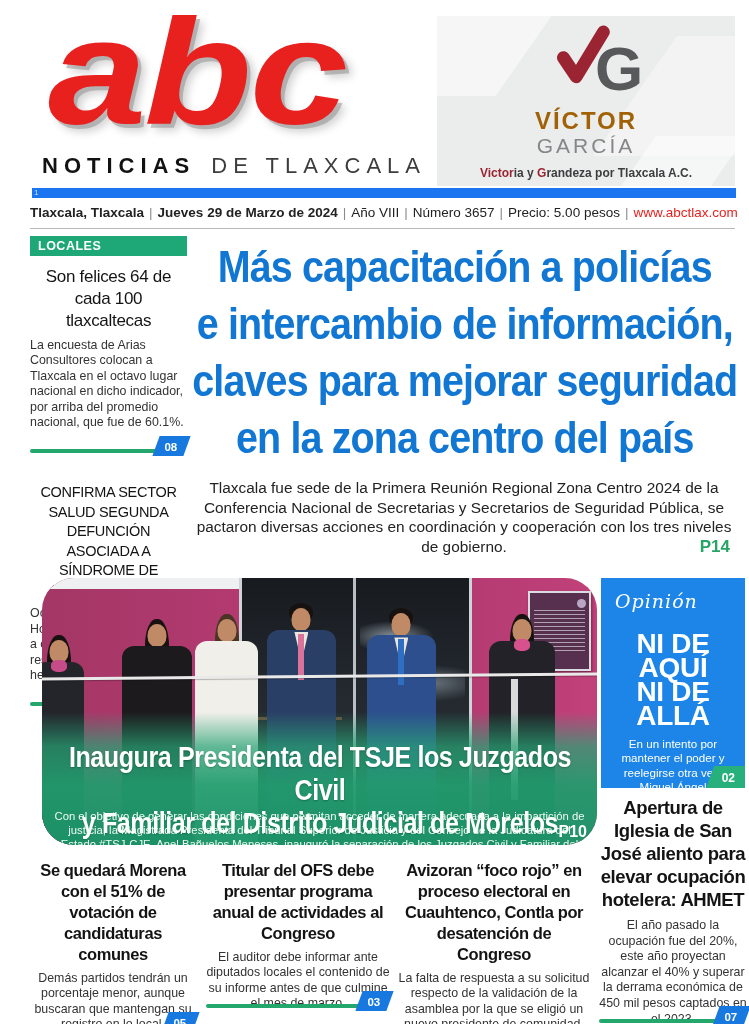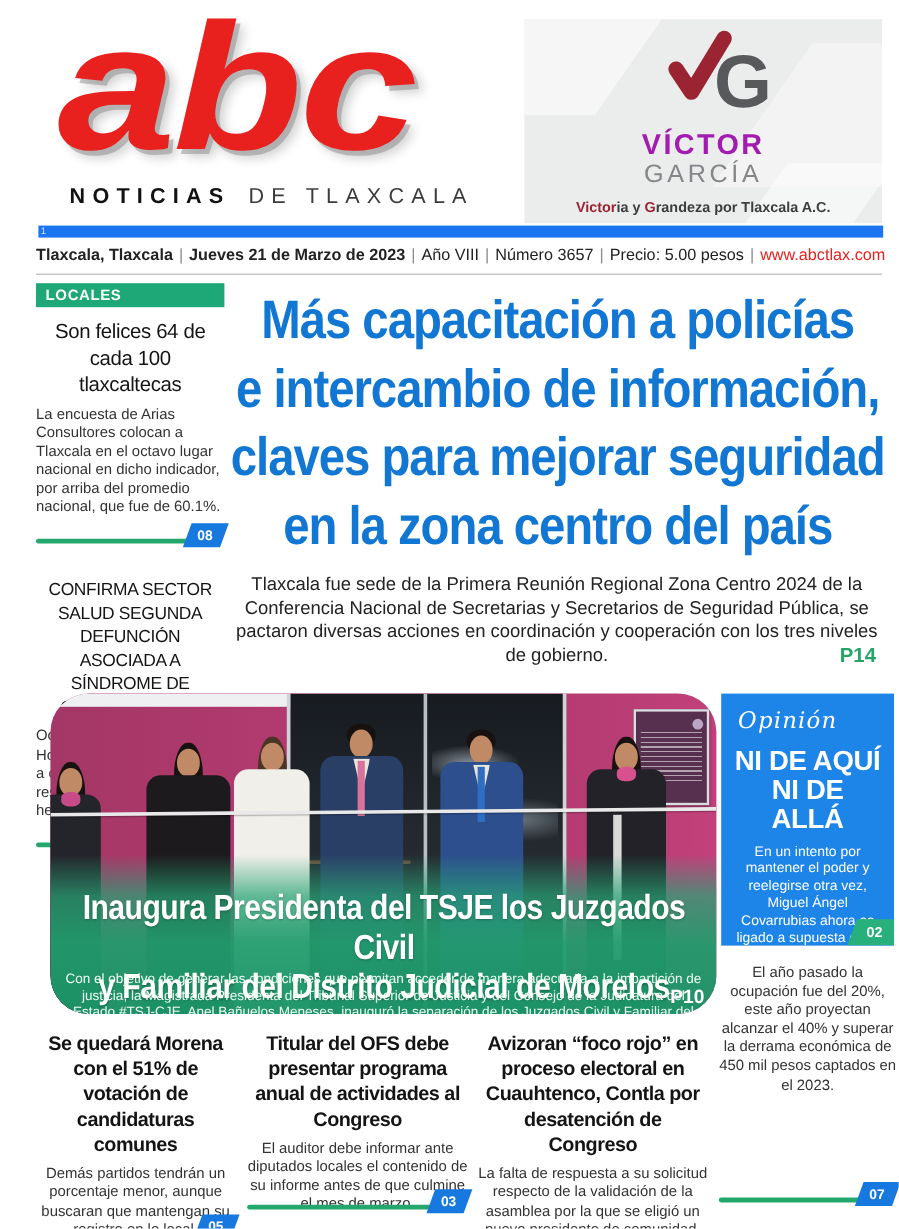--- a/index.html
+++ b/index.html
@@ -12,22 +12,22 @@
 
   
   .logo-abc {
     position:absolute; left:48px; top:-14px;
     font-size:150px; line-height:1.15; font-weight:bold; font-style:italic;
     color:#e8201e; letter-spacing:-2px;
     transform:scaleX(1.18); transform-origin:left top;
     text-shadow:3px 4px 0 rgba(140,140,140,.5), 6px 7px 8px rgba(0,0,0,.18);
   }
   .logo-tagline {
-    position:absolute; left:58px; top:153px; width:370px;
-    font-size:18px; letter-spacing:6px; white-space:nowrap;
+    position:absolute; left:42px; top:153px; width:370px;
+    font-size:22px; letter-spacing:6px; white-space:nowrap;
   }
   .logo-tagline .t-bold { font-weight:bold; color:#121212; }
   .logo-tagline .t-light { font-weight:normal; color:#3c3c3c; margin-left:4px; }
 
   
   .ad {
     position:absolute; left:437px; top:16px; width:298px; height:170px;
     background:#ebecec; overflow:hidden;
   }
   .ad .stripe1, .ad .stripe2, .ad .stripe3 {
@@ -36,21 +36,21 @@
   .ad .stripe1 { width:120px; height:90px; left:-30px; top:-10px; }
   .ad .stripe2 { width:150px; height:120px; right:-50px; top:20px; background:rgba(255,255,255,.4); }
   .ad .stripe3 { width:90px; height:60px; right:10px; bottom:-10px; background:rgba(255,255,255,.5); }
   .ad-inner { position:relative; height:100%; text-align:center; }
   .vg-g {
     position:absolute; left:158px; top:22px;
     font-size:62px; font-weight:bold; color:#58595b; line-height:1;
   }
   .vg-check { position:absolute; left:112px; top:8px; width:64px; height:64px; }
   .ad-name { position:absolute; left:0; right:0; top:92px; }
-  .ad-name .n1 { display:block; font-size:24px; font-weight:bold; letter-spacing:2px; color:#a21caf; line-height:26px; }
+  .ad-name .n1 { display:block; font-size:24px; font-weight:bold; letter-spacing:2px; color:#a16207; line-height:26px; }
   .ad-name .n2 { display:block; font-size:21px; font-weight:normal; letter-spacing:3px; color:#848689; line-height:24px; }
   .ad-tagline {
     position:absolute; left:0; right:0; bottom:6px;
     font-size:12px; font-weight:bold; color:#3d3d3f; letter-spacing:0;
   }
   .ad-tagline .red { color:#9b2433; }
 
   
   .blue-bar { position:absolute; left:32px; right:13px; top:188px; height:10px; background:#1b75f0; }
   .blue-bar .corner-num { position:absolute; left:2px; top:0; font-size:8px; color:#cfe2ff; line-height:10px; }
@@ -175,22 +175,22 @@
   
   .opinion {
     position:absolute; left:601px; top:578px; width:144px; height:210px;
     background:#1d85e8; color:#ffffff; padding:12px 10px; overflow:hidden;
   }
   .opinion-label {
     font-family:"DejaVu Serif", serif; font-style:italic; font-size:19px;
     letter-spacing:1px; margin-left:4px;
   }
   .opinion-title {
-    margin-top:10px; text-align:center; font-weight:bold;
-    font-size:23px; line-height:24px; letter-spacing:-0.3px;
+    margin-top:20px; text-align:center; font-weight:bold;
+    font-size:28px; line-height:24px; letter-spacing:-0.3px;
   }
   .opinion-body {
     margin-top:9px; text-align:center; font-size:11.6px; line-height:14.4px;
   }
   .opinion-badge {
     position:absolute; right:-4px; bottom:0; background:#27b07c;
     transform:skewX(-20deg); padding:2px 14px 2px 12px;
   }
   .opinion-badge .num { display:inline-block; transform:skewX(20deg); font-weight:bold; font-size:12px; color:#fff; }
 
@@ -243,21 +243,21 @@
         <span class="n2">GARCÍA</span>
       </div>
       <div class="ad-tagline"><span class="red">Victor</span><span>ia y </span><span class="red">G</span><span>randeza por Tlaxcala A.C.</span></div>
     </div>
   </div>
 
   <div class="blue-bar">
     <span class="corner-num">1</span>
   </div>
   <div class="dateline">
-    <span class="b">Tlaxcala, Tlaxcala</span><span class="sep">|</span><span class="b">Jueves 21 de Marzo de 2023</span><span class="sep">|</span><span>Año VIII</span><span class="sep">|</span><span>Número 3657</span><span class="sep">|</span><span>Precio: 5.00 pesos</span><span class="sep">|</span><a href="#" class="url">www.abctlax.com</a>
+    <span class="b">Tlaxcala, Tlaxcala</span><span class="sep">|</span><span class="b">Jueves 29 de Marzo de 2024</span><span class="sep">|</span><span>Año VIII</span><span class="sep">|</span><span>Número 3657</span><span class="sep">|</span><span>Precio: 5.00 pesos</span><span class="sep">|</span><a href="#" class="url">www.abctlax.com</a>
   </div>
   <div class="rule-under-dateline"></div>
 
   <div class="left-col">
     <div class="section-badge">LOCALES</div>
 
     <div>
       <div class="lc-title">Son felices 64 de cada 100 tlaxcaltecas</div>
       <div class="lc-summary">La encuesta de Arias Consultores colocan a Tlaxcala en el octavo lugar nacional en dicho indicador, por arriba del promedio nacional, que fue de 60.1%.</div>
       <div class="marker">
@@ -350,20 +350,21 @@
     <div class="opinion-label">Opinión</div>
     <div class="opinion-title">
       <div>NI DE AQUÍ</div>
       <div>NI DE ALLÁ</div>
     </div>
     <div class="opinion-body">En un intento por mantener el poder y reelegirse otra vez, Miguel Ángel Covarrubias ahora es ligado a supuesta casa en Tepeyanco, luego de decir que vivía en la capital y anteriormente en Texoloc.</div>
     <span class="opinion-badge"><span class="num">02</span></span>
   </div>
 
   <div class="rail-story">
+    <div class="rail-title">Apertura de Iglesia de San José aliento para elevar ocupación hotelera: AHMET</div>
     <div class="rail-summary">El año pasado la ocupación fue del 20%, este año proyectan alcanzar el 40% y superar la derrama económica de 450 mil pesos captados en el 2023.</div>
     <div class="marker">
       <div class="marker-line"></div>
       <span class="marker-badge"><span class="num">07</span></span>
     </div>
   </div>
 
   <div class="bottom-story bs-1">
     <div class="bs-title">Se quedará Morena con el 51% de votación de candidaturas comunes</div>
     <div class="bs-summary">Demás partidos tendrán un porcentaje menor, aunque buscaran que mantengan su registro en lo local.</div>

